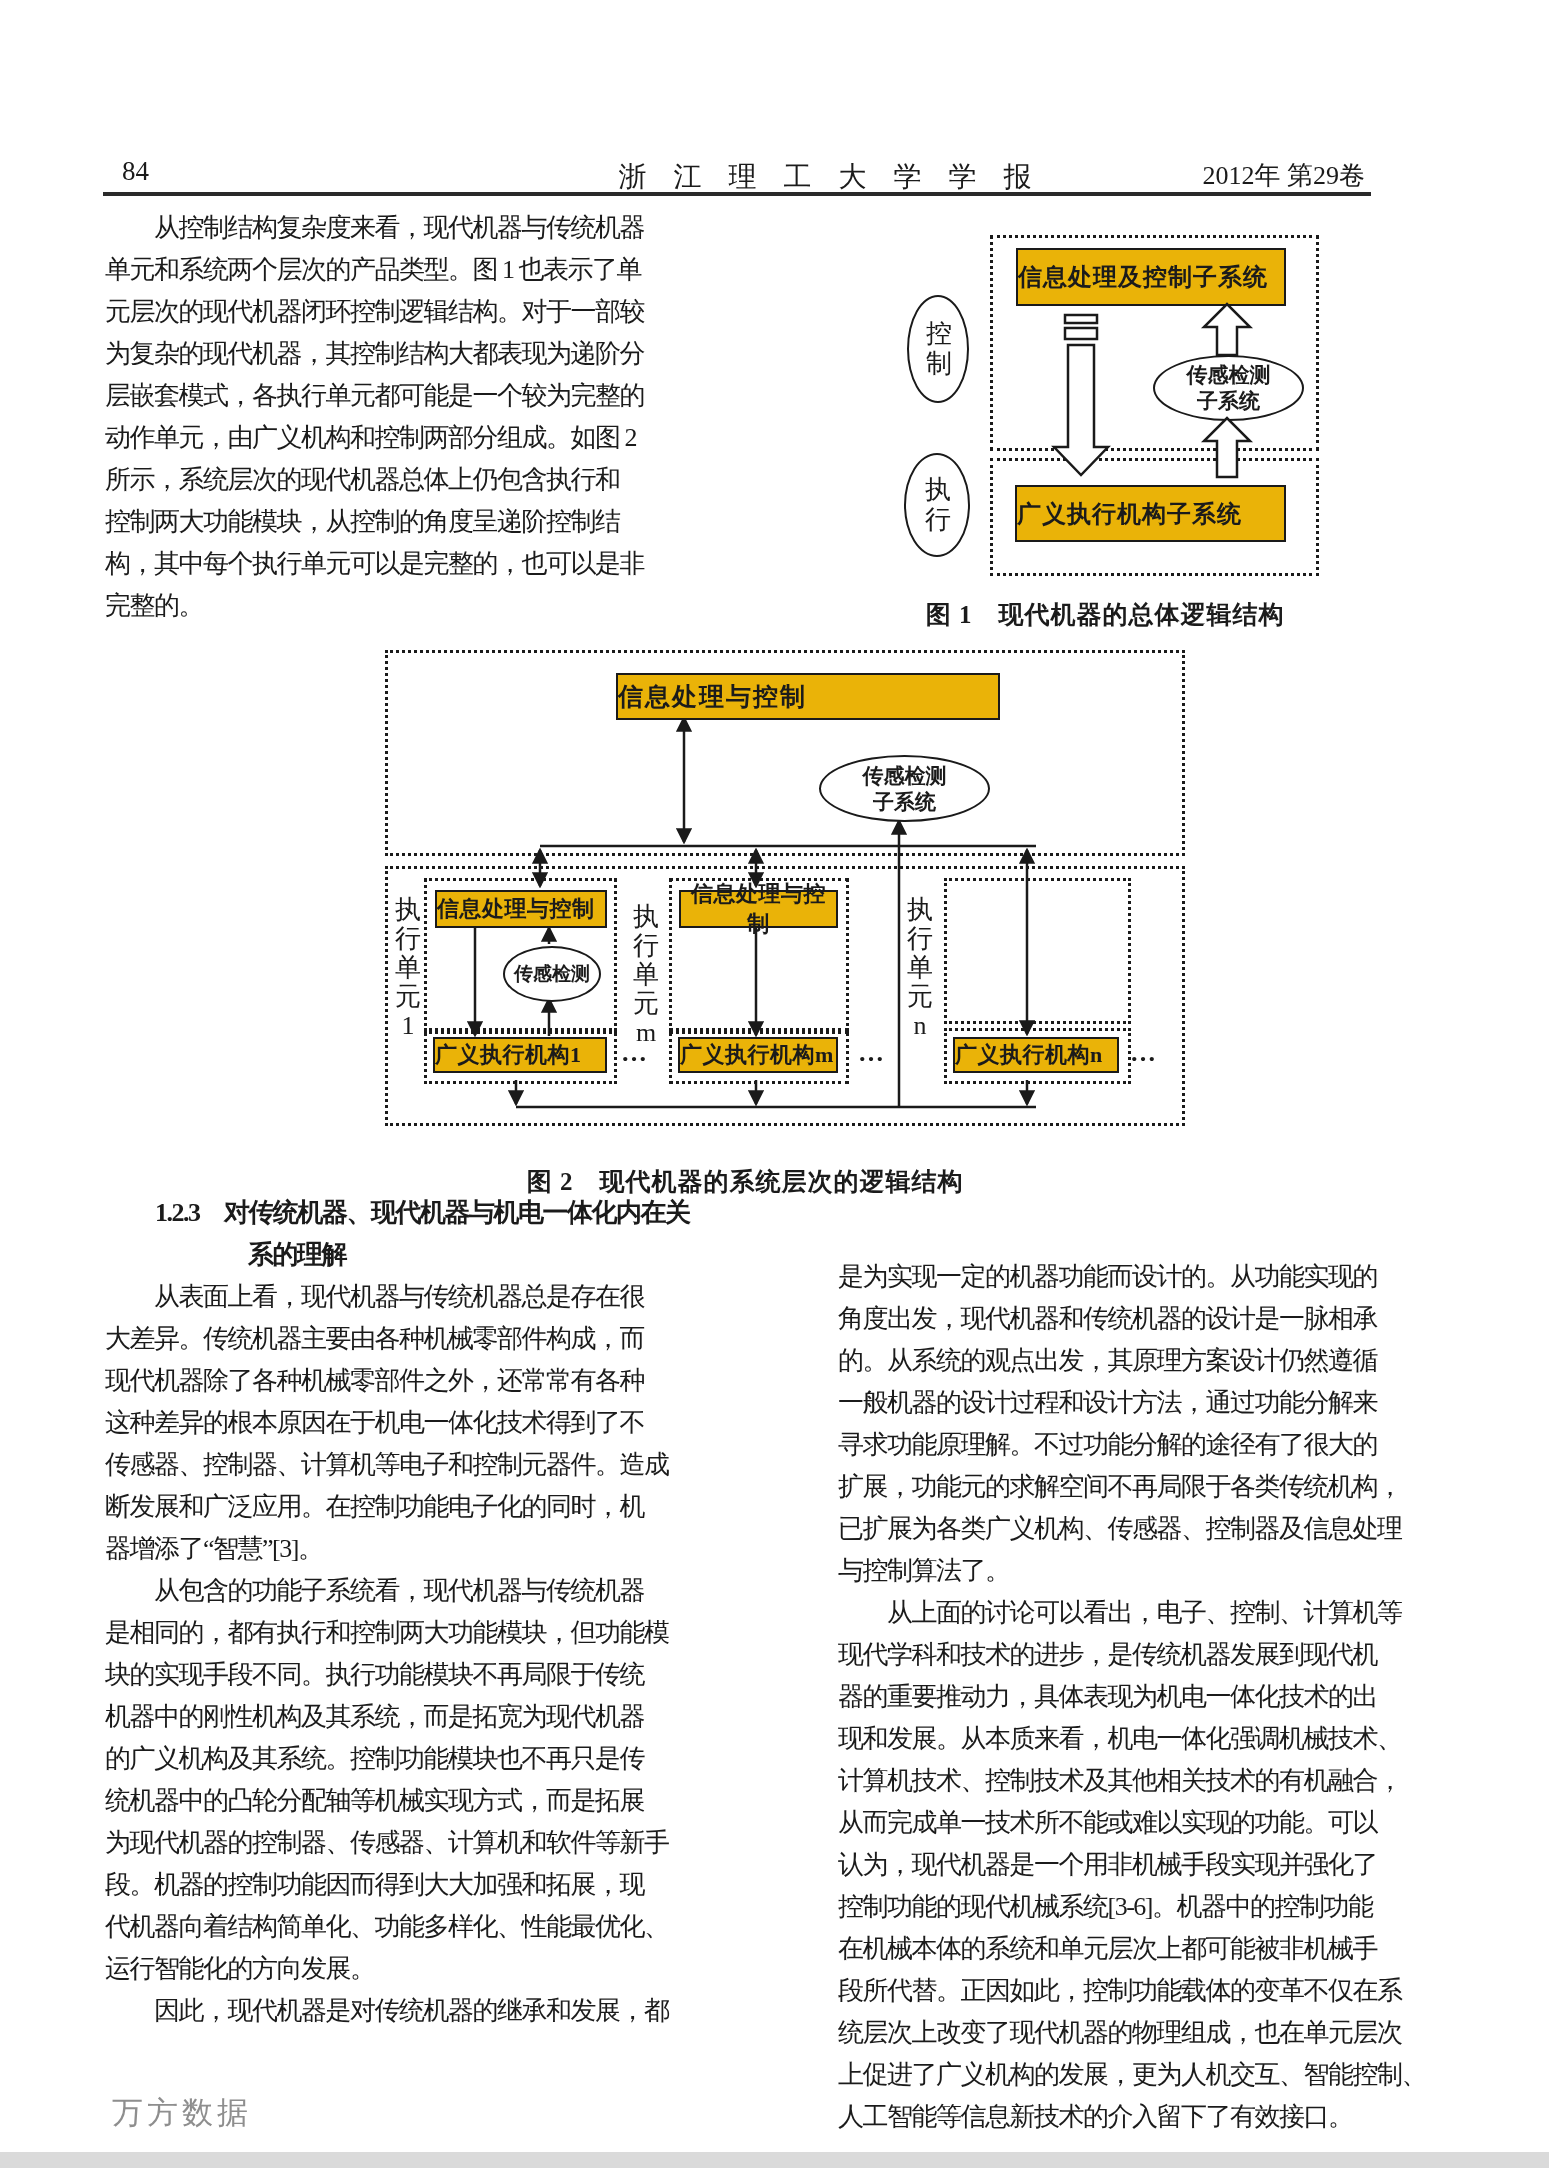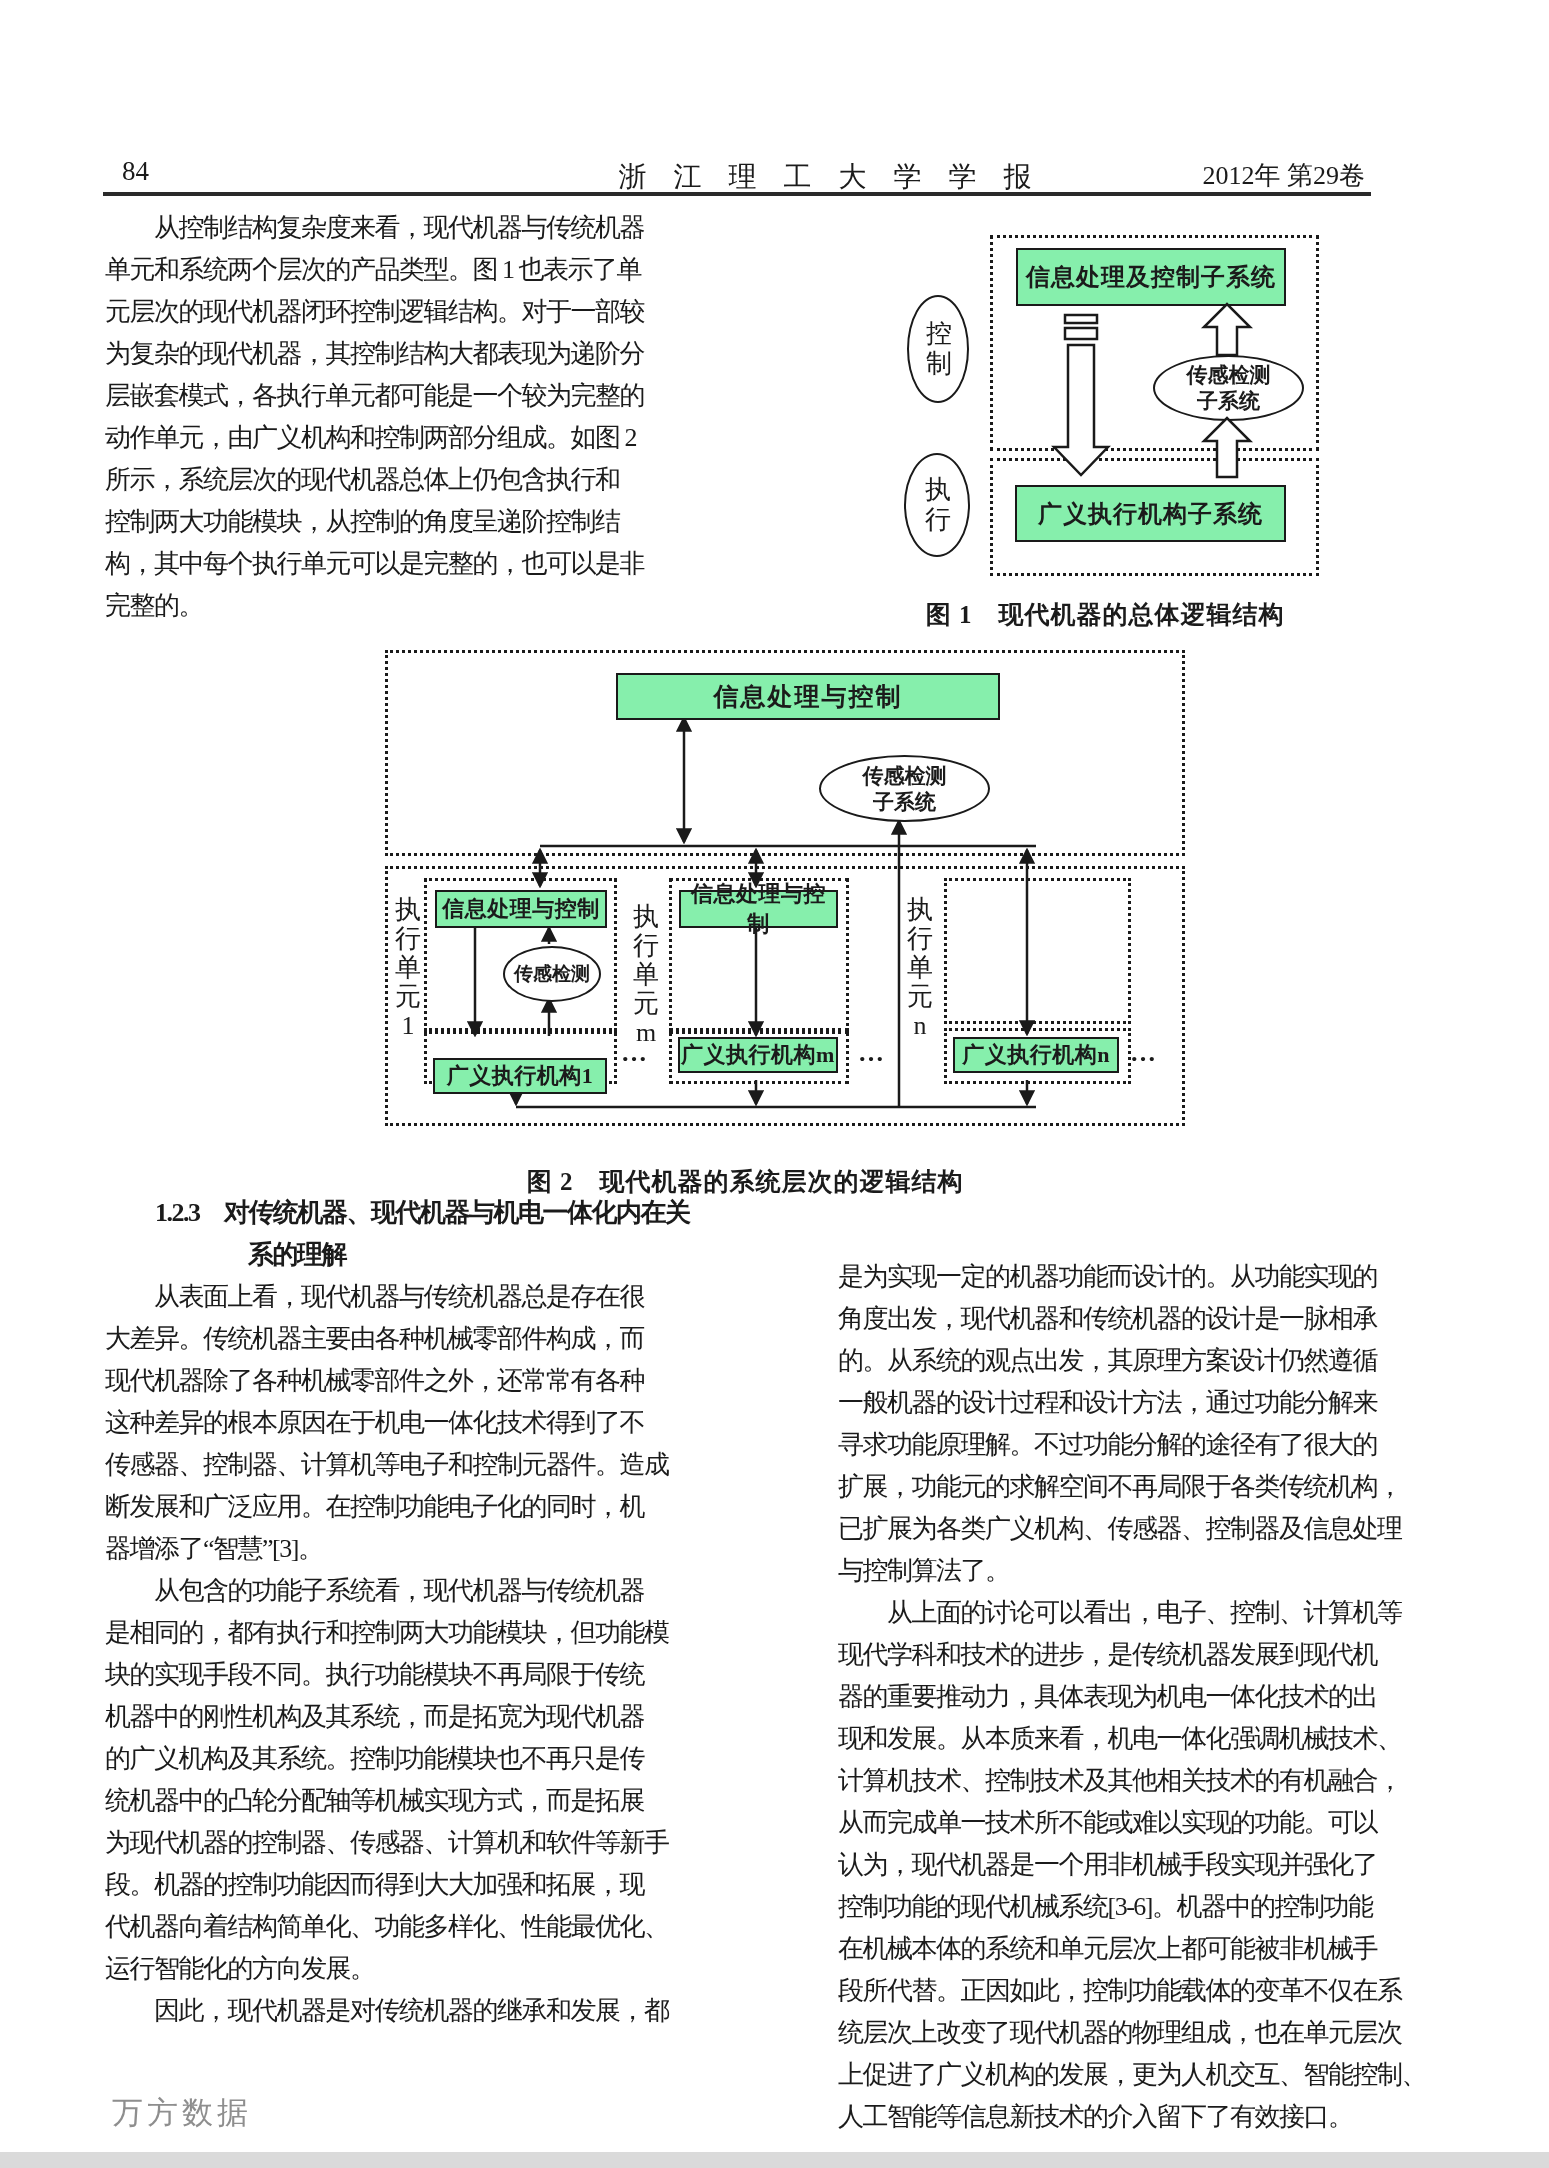--- a/index.html
+++ b/index.html
@@ -19,21 +19,21 @@
   .tline{white-space:pre;}
   .intro{left:105px;top:207px;width:585px;}
   .leftcol{left:105px;top:1192px;width:585px;}
   .rightcol{left:790px;top:1256px;width:585px;margin-left:48px;}
   .sec-head{font-weight:bold;}
   .sec-head .h1{padding-left:50px;}
   .sec-head .h2{padding-left:143px;}
   .para{margin:0;}
   
   .figbox{border:3px dotted #1a1a1a;}
-  .solidbox{border:2.5px solid #1a1a1a;background:#86efac;display:flex;align-items:center;justify-content:center;text-align:center;}
+  .solidbox{border:2.5px solid #1a1a1a;background:#eab308;display:flex;align-items:center;justify-content:flex-start;text-align:center;}
   .ellipse{border:2.5px solid #1a1a1a;border-radius:50%;background:#fff;display:flex;align-items:center;justify-content:center;text-align:center;}
   .vlabel{width:30px;word-break:break-all;line-height:29px;text-align:center;font-size:26px;}
   .figcap{font-weight:bold;font-size:25px;text-align:center;letter-spacing:1px;}
   .dots{font-size:26px;font-weight:bold;letter-spacing:2px;}
   svg{position:absolute;left:0;top:0;overflow:visible;}
   
   #fig1{left:880px;top:225px;width:460px;height:360px;}
   #fig1 .boxlabel{font-size:24px;font-weight:bold;letter-spacing:1px;}
   #fig1 .ellipselabel{font-size:21px;font-weight:bold;line-height:26px;}
   #fig1 .sidelabel{font-size:26px;line-height:30px;width:28px;word-break:break-all;text-align:right;}
@@ -134,21 +134,21 @@
 
   <div class="abs vlabel" style="left:8px;top:245px;">执行单元1</div>
   <div class="abs figbox" style="left:39px;top:228px;width:187px;height:150px;"></div>
   <div class="abs solidbox" style="left:50px;top:240px;width:168px;height:34px;">
     <span class="boxlabel">信息处理与控制</span>
   </div>
   <div class="abs ellipse" style="left:118px;top:296px;width:94px;height:52px;">
     <span style="font-size:19px;font-weight:bold;">传感检测</span>
   </div>
   <div class="abs figbox" style="left:39px;top:378px;width:187px;height:50px;"></div>
-  <div class="abs solidbox" style="left:48px;top:387px;width:170px;height:32px;margin-top:21px;">
+  <div class="abs solidbox" style="left:48px;top:387px;width:170px;height:32px;">
     <span class="boxlabel">广义执行机构1</span>
   </div>
   <div class="abs dots" style="left:236px;top:388px;">…</div>
 
   <div class="abs vlabel" style="left:246px;top:252px;">执行单元m</div>
   <div class="abs figbox" style="left:284px;top:228px;width:174px;height:150px;"></div>
   <div class="abs solidbox" style="left:294px;top:240px;width:155px;height:34px;">
     <span class="boxlabel">信息处理与控制</span>
   </div>
   <div class="abs figbox" style="left:284px;top:378px;width:174px;height:50px;"></div>

